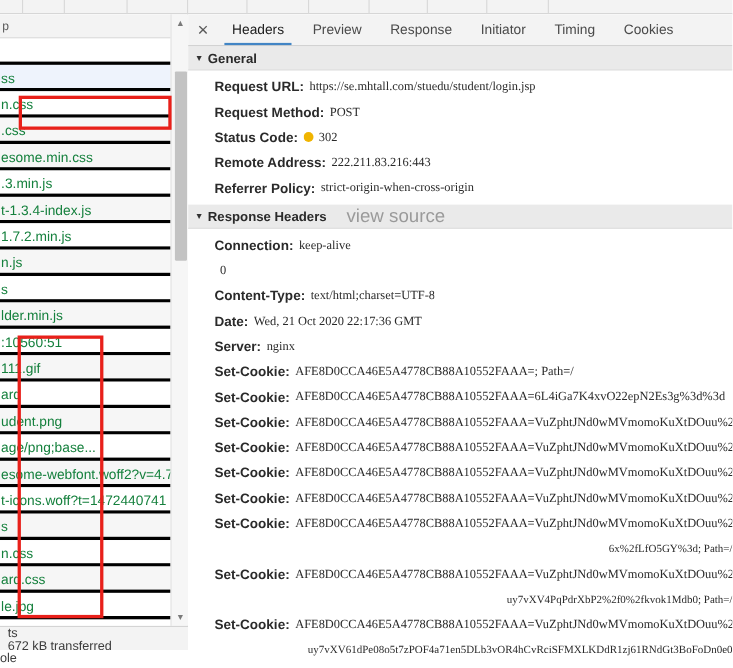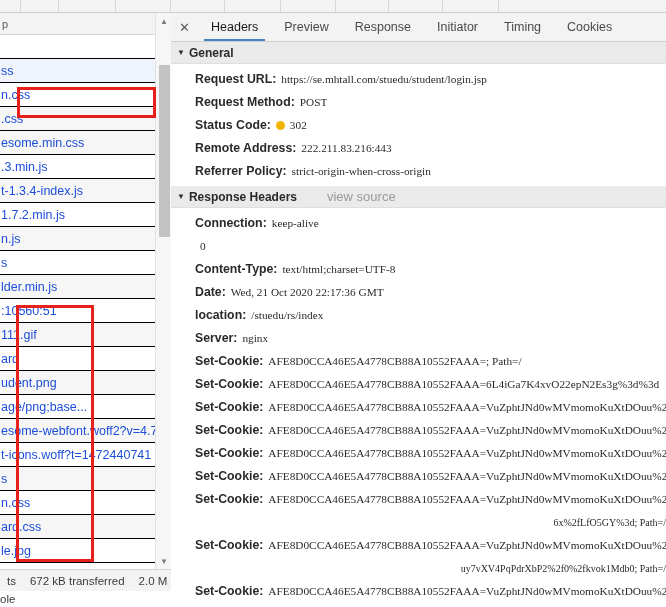--- a/index.html
+++ b/index.html
@@ -23,23 +23,23 @@
     position: absolute; top: 13px; left: 0; width: 171px; height: 556px;
     background: #fff; border-right: 1px solid #cfcfcf; overflow: hidden;
   }
   .left-subhead {
     height: 22px; background: #f3f3f3; border-bottom: 1px solid #d4d4d4;
     font-size: 11px; color: #5a5a5a; line-height: 22px; padding-left: 2px;
     overflow: hidden; white-space: nowrap;
   }
   .file-list { position: relative; }
   .file-row {
-    height: 24px; line-height: 24px; font-size: 12.5px; color: #1d4ed8;
+    height: 24px; line-height: 24px; font-size: 12.5px; color: #15803d;
     white-space: nowrap; overflow: hidden; padding-left: 1px;
-    border-bottom: 1px solid #000000;
+    border-bottom: 3px solid #000000;
   }
   .file-row.odd { background: #ffffff; }
   .file-row.even { background: #f6f6f6; }
   .file-row.selected { background: #eef3fc; }
 
   
   .lv-scroll {
     position: absolute; top: 13px; left: 155px; width: 16px; height: 556px;
     background: #f6f6f6; border-left: 1px solid #e2e2e2;
   }
@@ -52,22 +52,22 @@
   .lv-arrow-dn { bottom: 0; }
   .lv-thumb {
     position: absolute; left: 3px; top: 52px; width: 11px; height: 172px;
     background: #c3c3c3; border-radius: 1px;
   }
 
   
   .statusbar {
     position: absolute; left: 0; top: 569px; width: 171px; height: 22px;
     background: #f3f3f3; border-top: 1px solid #d4d4d4;
-    display: flex; align-items: center; font-size: 11.5px; color: #3c3c3c;
-    white-space: nowrap; overflow: hidden;
+    display: flex; align-items: flex-start; font-size: 11.5px; color: #3c3c3c;
+    white-space: nowrap; overflow: hidden; flex-direction: column;
   }
   .sb-item { padding: 0 7px; }
   .sb-sep { width: 1px; height: 13px; background: #cbcbcb; }
 
   .console-strip {
     position: absolute; left: 0; top: 591px; width: 171px; height: 16px;
     background: #fff; font-size: 11.5px; color: #3c3c3c; line-height: 16px;
     white-space: nowrap; overflow: hidden;
   }
 
@@ -94,21 +94,21 @@
     height: 2px; background: #4285c5;
   }
 
   .section-head {
     height: 22px; background: #eaeaea; border-bottom: 1px solid #dedede;
     display: flex; align-items: center; font-size: 12px; font-weight: bold;
     color: #2a2a2a; padding-left: 6px;
   }
   .caret { font-size: 8px; margin-right: 4px; color: #333; }
   .view-source {
-    font-weight: normal; font-size: 13px; color: #9a9a9a; margin-left: 30px;
+    font-weight: normal; font-size: 17px; color: #9a9a9a; margin-left: 18px;
   }
 
   .hdr-list { padding: 4px 0 0 0; }
   .hdr-row {
     display: flex; align-items: flex-start; font-size: 12.3px;
     line-height: 23px; padding-left: 24px; white-space: nowrap;
   }
   .hdr-name { font-weight: bold; color: #2a2a2a; flex: none; }
   .hdr-val {
     font-family: Liberation Serif, serif; font-size: 11.3px;
@@ -248,24 +248,20 @@
         </div>
         <div class="hdr-row">
           <span class="hdr-name">Content-Type:</span>
           <span class="hdr-val">text/html;charset=UTF-8</span>
         </div>
         <div class="hdr-row">
           <span class="hdr-name">Date:</span>
           <span class="hdr-val">Wed, 21 Oct 2020 22:17:36 GMT</span>
         </div>
         <div class="hdr-row">
-          <span class="hdr-name">location:</span>
-          <span class="hdr-val">/stuedu/rs/index</span>
-        </div>
-        <div class="hdr-row">
           <span class="hdr-name">Server:</span>
           <span class="hdr-val">nginx</span>
         </div>
         <div class="hdr-row">
           <span class="hdr-name">Set-Cookie:</span>
           <span class="hdr-val">AFE8D0CCA46E5A4778CB88A10552FAAA=; Path=/</span>
         </div>
         <div class="hdr-row">
           <span class="hdr-name">Set-Cookie:</span>
           <span class="hdr-val">AFE8D0CCA46E5A4778CB88A10552FAAA=6L4iGa7K4xvO22epN2Es3g%3d%3d</span>

